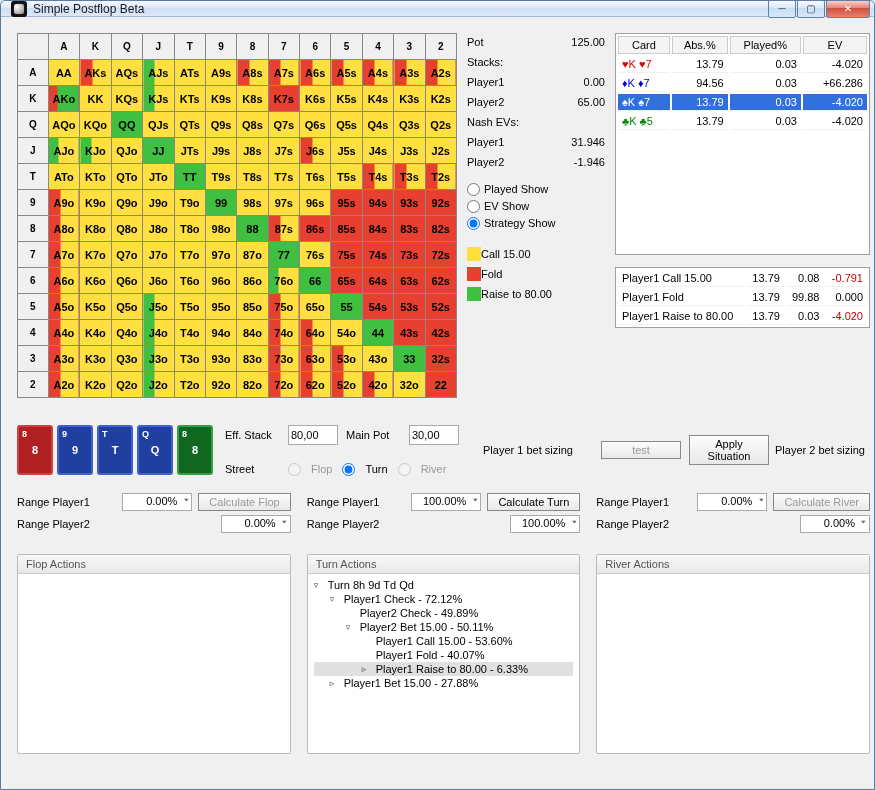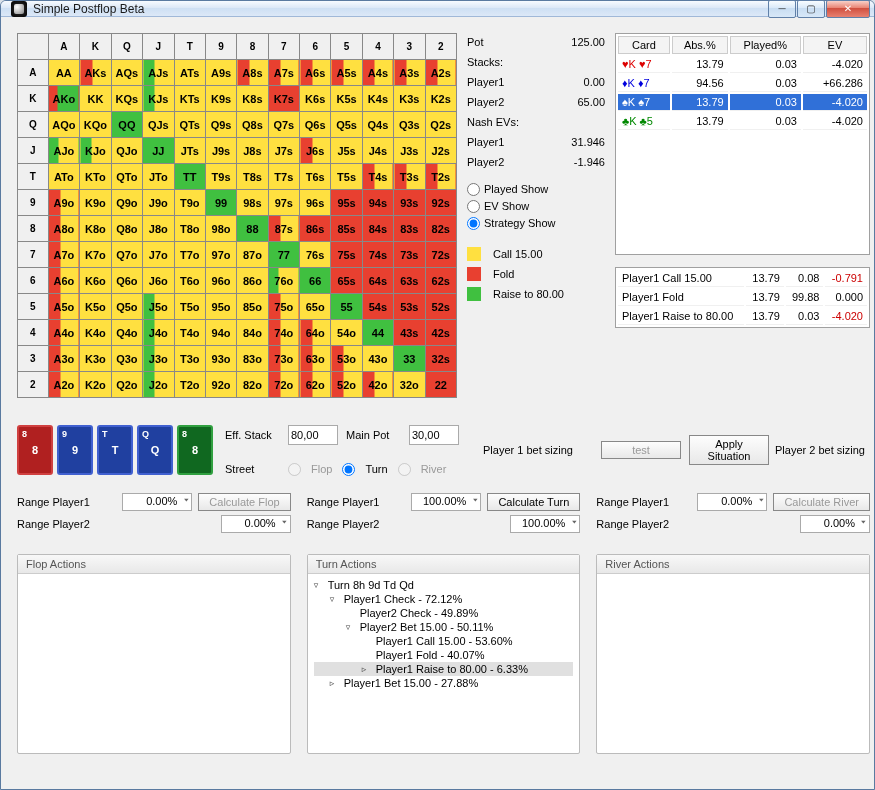--- a/index.html
+++ b/index.html
@@ -23,21 +23,21 @@
 .split-ry{background:linear-gradient(to right,#e84030 40%,#ffe040 40%);margin-top:32px;}
 .split-rg{background:linear-gradient(to right,#e84030 30%,#40c040 30%);}
 .split-gy{background:linear-gradient(to right,#40c040 35%,#ffe040 35%);}
 
 .stats{display:flex;flex-direction:column;gap:6px;font-size:11px;padding-top:2px;}
 .statrow{display:flex;justify-content:space-between;padding:1px 0;}
 .radiogrp{margin-top:6px;}
 .radiorow{display:flex;align-items:flex-start;gap:4px;padding:2px 0;}
 .radiorow input{margin:0;}
 .legend{margin-top:6px;}
-.legrow{display:flex;align-items:center;gap:12px;padding:3px 0;}
+.legrow{display:flex;align-items:center;gap:0;padding:3px 0;}
 .swatch{width:14px;height:14px;}
 
 .rt{display:flex;flex-direction:column;gap:12px;}
 .tbl{border:1px solid #a0a0a0;background:#fff;width:100%;}
 .tbl th{background:#f4f4f4;border:1px solid #ccc;padding:2px 4px;font-weight:normal;text-align:center;}
 .tbl td{border-bottom:1px solid #f0f0f0;padding:2px 4px;text-align:right;}
 .tbl td:first-child{text-align:left;}
 .tbl tr.sel td{background:#3070d8;color:#fff;}
 .suit-h{color:#d00;} .suit-d{color:#00d;} .suit-s{color:#000;} .suit-c{color:#080;}
 .neg{color:#c00;}

